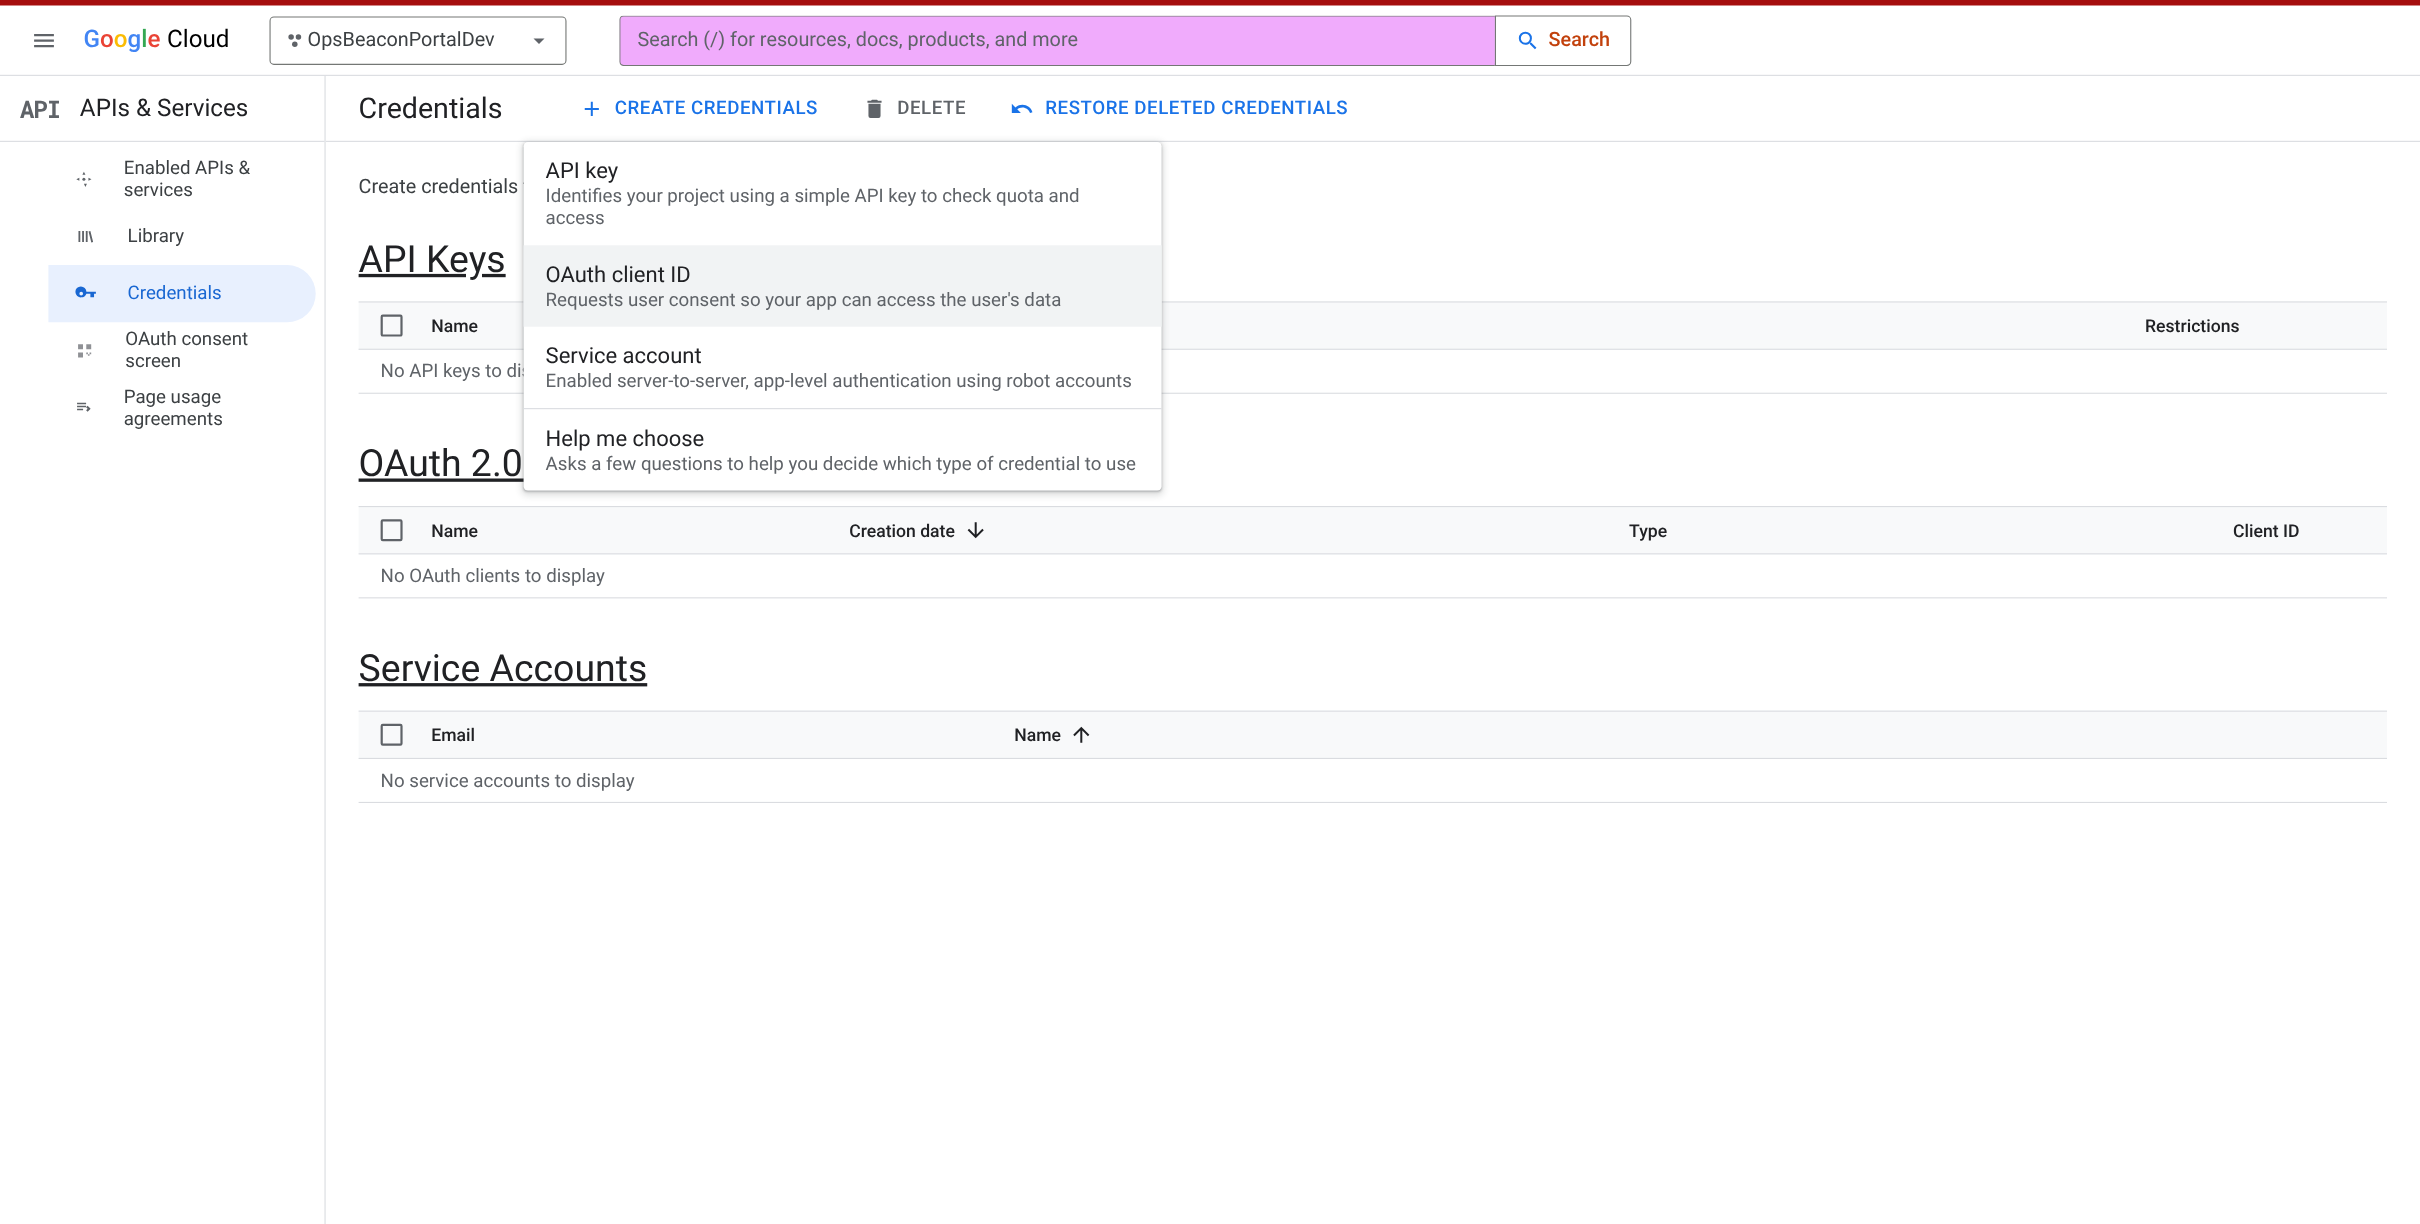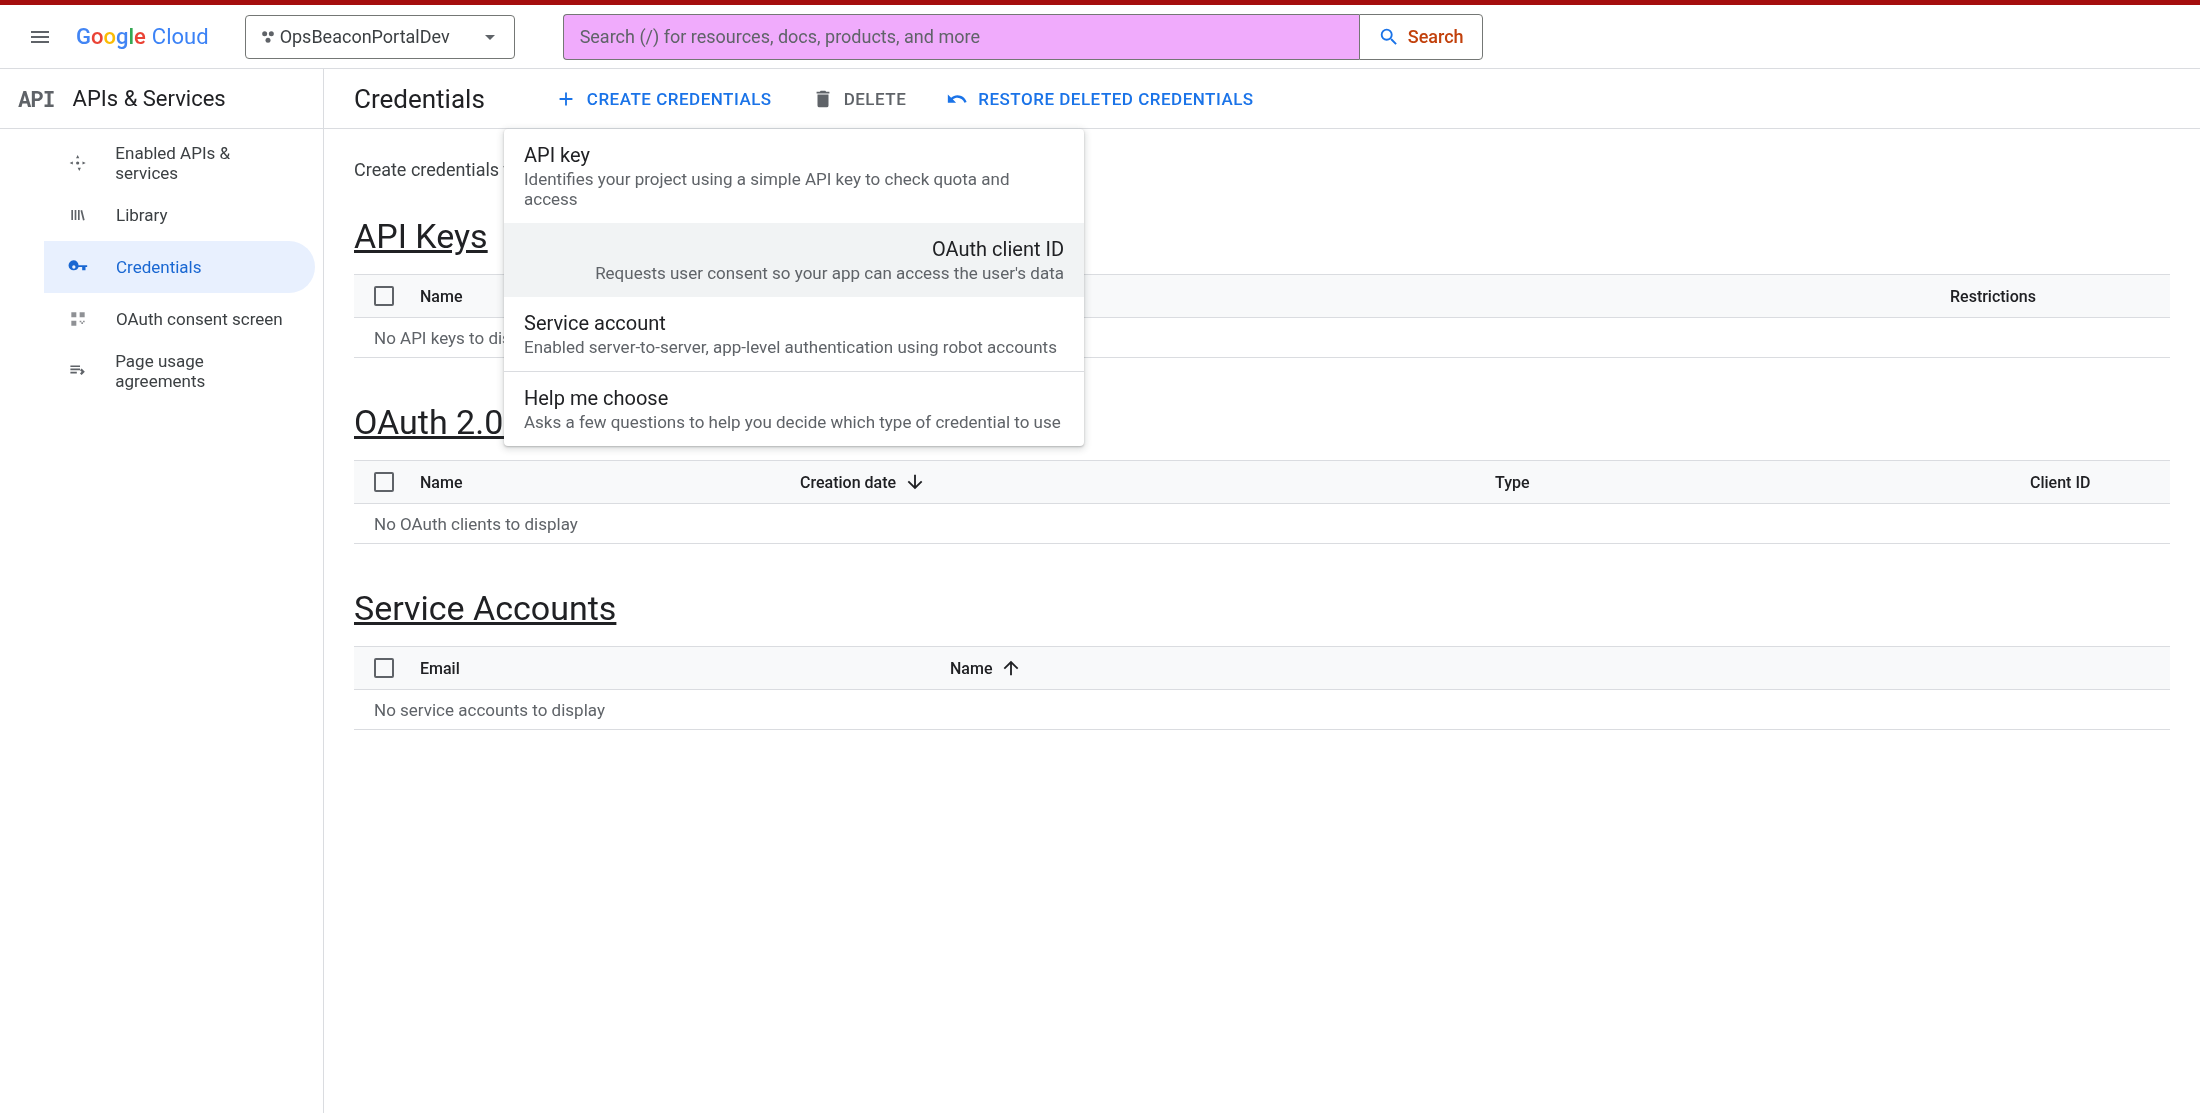--- a/index.html
+++ b/index.html
@@ -10,21 +10,21 @@
       display: flex;
       align-items: center;
       padding: 0 16px;
       border-bottom: 1px solid #dadce0;
       gap: 12px;
     }
     .menu-btn { width: 48px; height: 48px; display: flex; align-items: center; justify-content: center; cursor: pointer; border-radius: 50%; }
     .logo { display: flex; align-items: center; gap: 4px; font-size: 22px; }
     .logo-google { font-weight: 500; }
     .g-b { color: #4285F4; } .g-r { color: #EA4335; } .g-y { color: #FBBC04; } .g-g { color: #34A853; }
-    .logo-cloud { color: #3b82f6; font-weight: 400; margin-left: 2px; }
+    .logo-cloud { color: #000000; font-weight: 400; margin-left: 2px; }
     .project-selector {
       margin-left: 24px;
       height: 44px;
       border: 1px solid #747775;
       border-radius: 4px;
       padding: 0 12px;
       display: flex;
       align-items: center;
       gap: 2px;
       cursor: pointer;
@@ -56,21 +56,21 @@
       display: flex;
       align-items: center;
       gap: 8px;
       color: #c2410c;
       font-size: 18px;
       font-weight: 500;
       cursor: pointer;
       background: #fff;
     }
     .layout { display: flex; height: calc(100vh - 69px); }
-    .sidebar { width: 324px; border-right: 1px solid #dadce0; }
+    .sidebar { width: 296px; border-right: 1px solid #dadce0; }
     .sidebar-header {
       height: 60px;
       display: flex;
       align-items: center;
       padding: 0 18px;
       gap: 18px;
       border-bottom: 1px solid #dadce0;
     }
     .api-glyph { font-family: 'Roboto Mono', monospace; font-weight: 700; color: #5f6368; font-size: 22px; letter-spacing: -1px; }
     .sidebar-title { font-size: 22px; color: #202124; }
@@ -158,21 +158,21 @@
       width: 580px;
       background: #fff;
       box-shadow: 0 2px 6px 2px rgba(60,64,67,.15), 0 1px 2px rgba(60,64,67,.3);
       border-radius: 4px;
       z-index: 10;
     }
     .dropdown-item {
       padding: 14px 20px;
       cursor: pointer;
     }
-    .dropdown-item:hover, .dropdown-item.hovered { background: #f1f3f4; text-align: right; }
+    .dropdown-item:hover, .dropdown-item.hovered { background: #f1f3f4; }
     .dropdown-item-title { font-size: 20px; color: #202124; margin-bottom: 2px; }
     .dropdown-item-desc { font-size: 17px; color: #5f6368; }
     .dropdown-divider { height: 1px; background: #dadce0; }
     .arrow-icon { width: 22px; height: 22px; }
   </style>
 </head>
 <body>
 
 <div class="top-bar-strip"></div>
 

